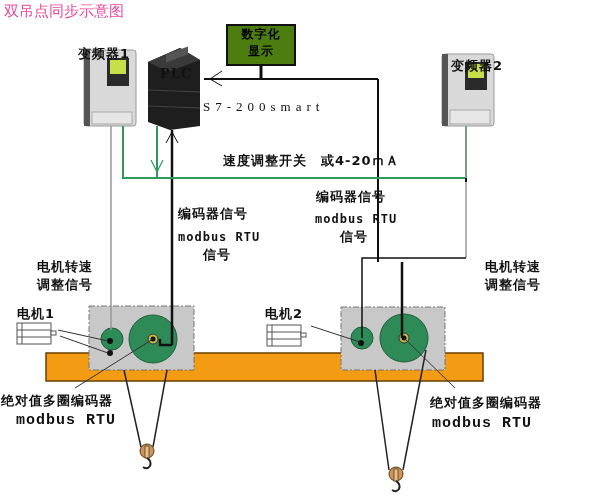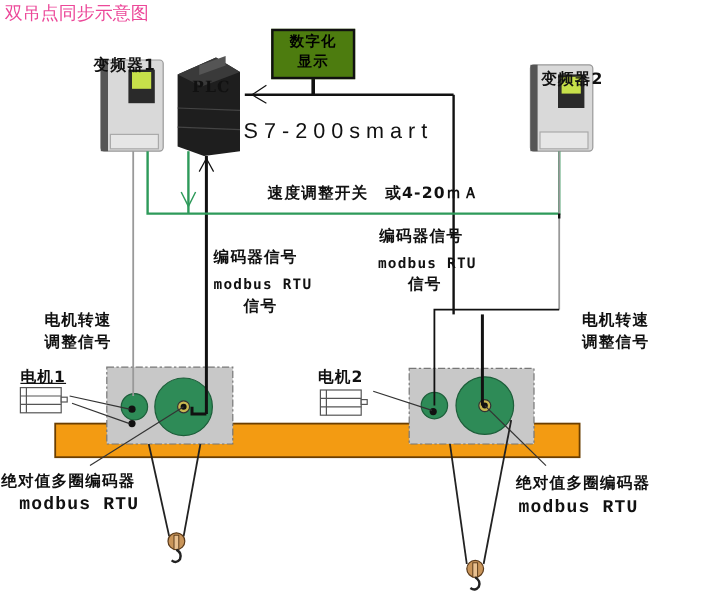--- a/index.html
+++ b/index.html
@@ -5,22 +5,22 @@
   html, body { margin: 0; padding: 0; background: #ffffff; }
   body { width: 606px; height: 500px; position: relative; overflow: hidden;
          font-family: "DejaVu Sans", sans-serif; }
   #diagram { position: absolute; left: 0; top: 0; width: 606px; height: 500px; }
   .lbl { position: absolute; font-weight: bold; font-size: 13px; color: #111; white-space: nowrap;
          font-family: "DejaVu Sans", sans-serif; letter-spacing: 1px; }
   .title { position: absolute; left: 4px; top: 2px; font-size: 15px; color: #ec4899;
            font-family: "DejaVu Sans", sans-serif; }
   .mono { font-family: "DejaVu Sans Mono", monospace; font-weight: bold; font-size: 12px; letter-spacing: 1px; }
   .serifmono { font-family: "Liberation Mono", monospace; font-weight: bold; font-size: 15px; letter-spacing: 1px; }
-  .plcmodel { position: absolute; left: 203px; top: 99px; font-size: 18px; letter-spacing: 5px;
-              font-family: Liberation Sans, sans-serif; color: #111; }
+  .plcmodel { position: absolute; left: 203px; top: 99px; font-size: 13px; letter-spacing: 5px;
+              font-family: Liberation Serif, serif; color: #111; }
   .display-box { position: absolute; left: 226px; top: 24px; width: 66px; height: 38px;
                  border: 2px solid #111; background: #4d7c0f; text-align: center; font-weight: bold;
                  font-size: 12px; line-height: 17px; letter-spacing: 1px; }
 </style>
 </head>
 <body>
 
 <svg id="diagram" viewBox="0 0 606 500" xmlns="http://www.w3.org/2000/svg">
 
   <rect x="46" y="353" width="437" height="28" fill="#f39b12" stroke="#6b3e00" stroke-width="1.5"></rect>
@@ -151,20 +151,20 @@
 <div class="lbl" style="left:316px;top:188px;">编码器信号</div>
 <div class="lbl mono" style="left:315px;top:212px;">modbus RTU</div>
 <div class="lbl" style="left:340px;top:228px;">信号</div>
 
 <div class="lbl" style="left:37px;top:258px;">电机转速</div>
 <div class="lbl" style="left:37px;top:276px;">调整信号</div>
 
 <div class="lbl" style="left:485px;top:258px;">电机转速</div>
 <div class="lbl" style="left:485px;top:276px;">调整信号</div>
 
-<div class="lbl" style="left:17px;top:305px;text-decoration:underline;">电机1</div>
+<div class="lbl" style="left:17px;top:305px;">电机1</div>
 <div class="lbl" style="left:265px;top:305px;">电机2</div>
 
 <div class="lbl" style="left:1px;top:392px;">绝对值多圈编码器</div>
 <div class="lbl serifmono" style="left:16px;top:412px;">modbus RTU</div>
 
 <div class="lbl" style="left:430px;top:394px;">绝对值多圈编码器</div>
 <div class="lbl serifmono" style="left:432px;top:415px;">modbus RTU</div>
 
 </body></html>

